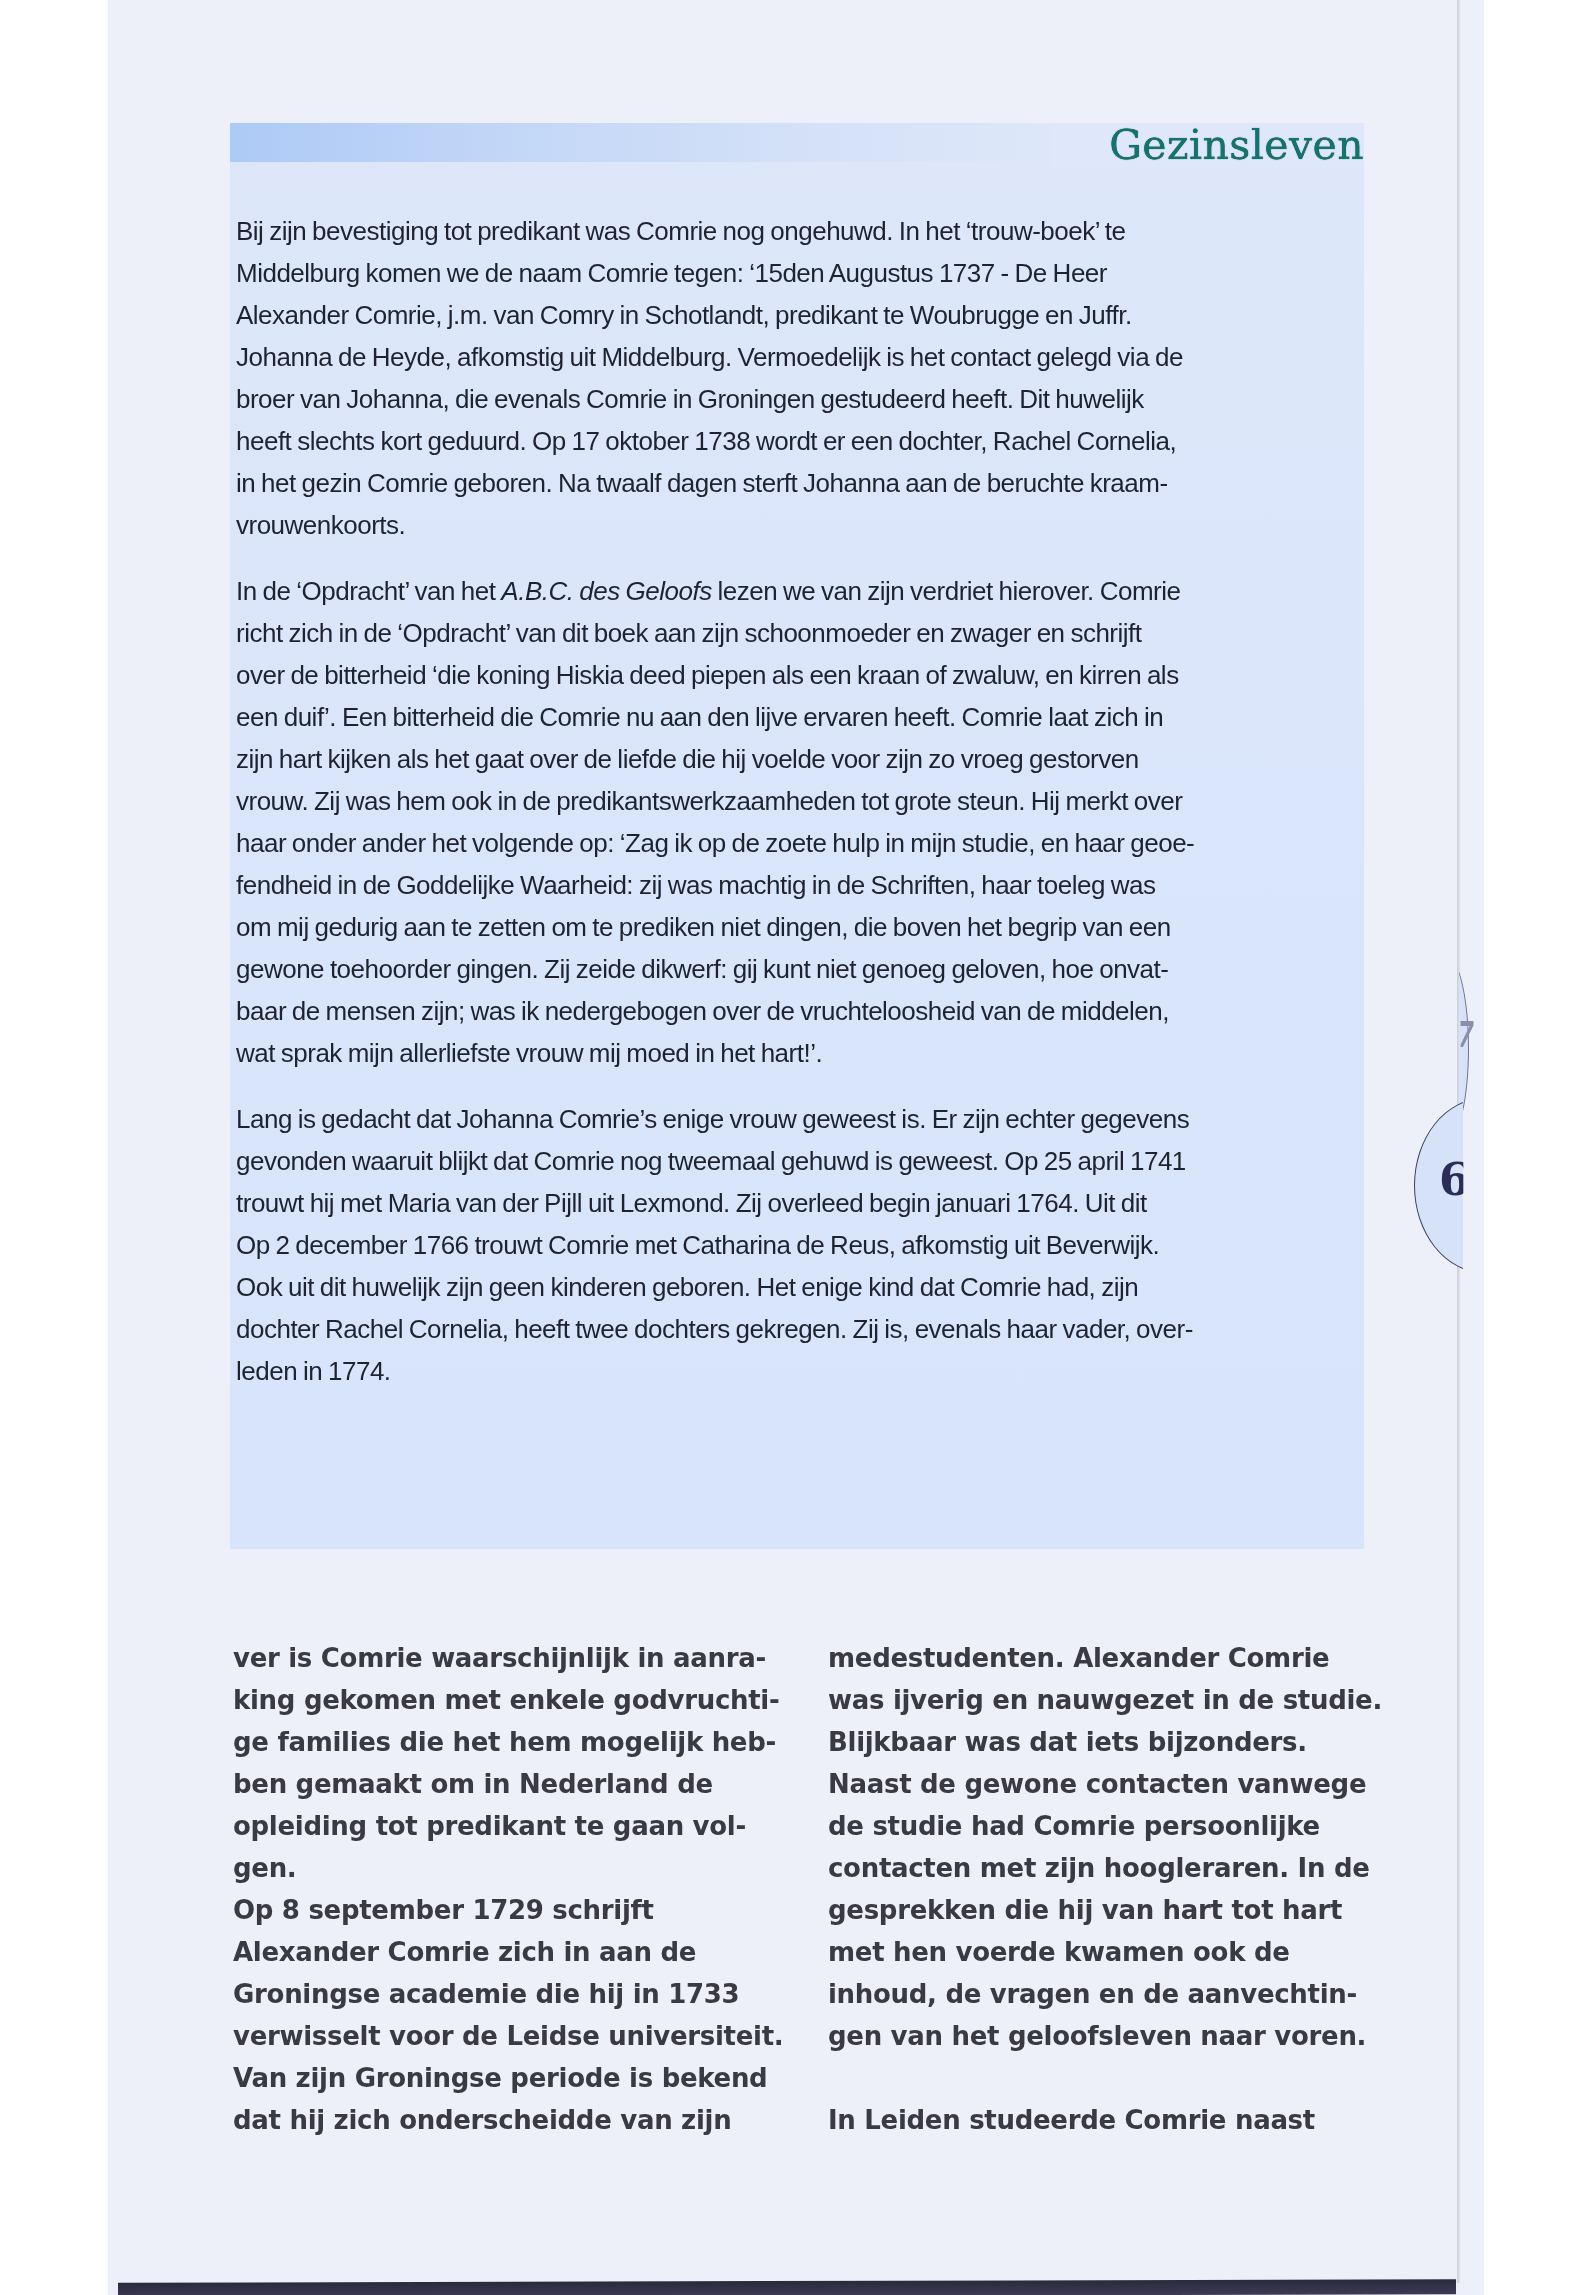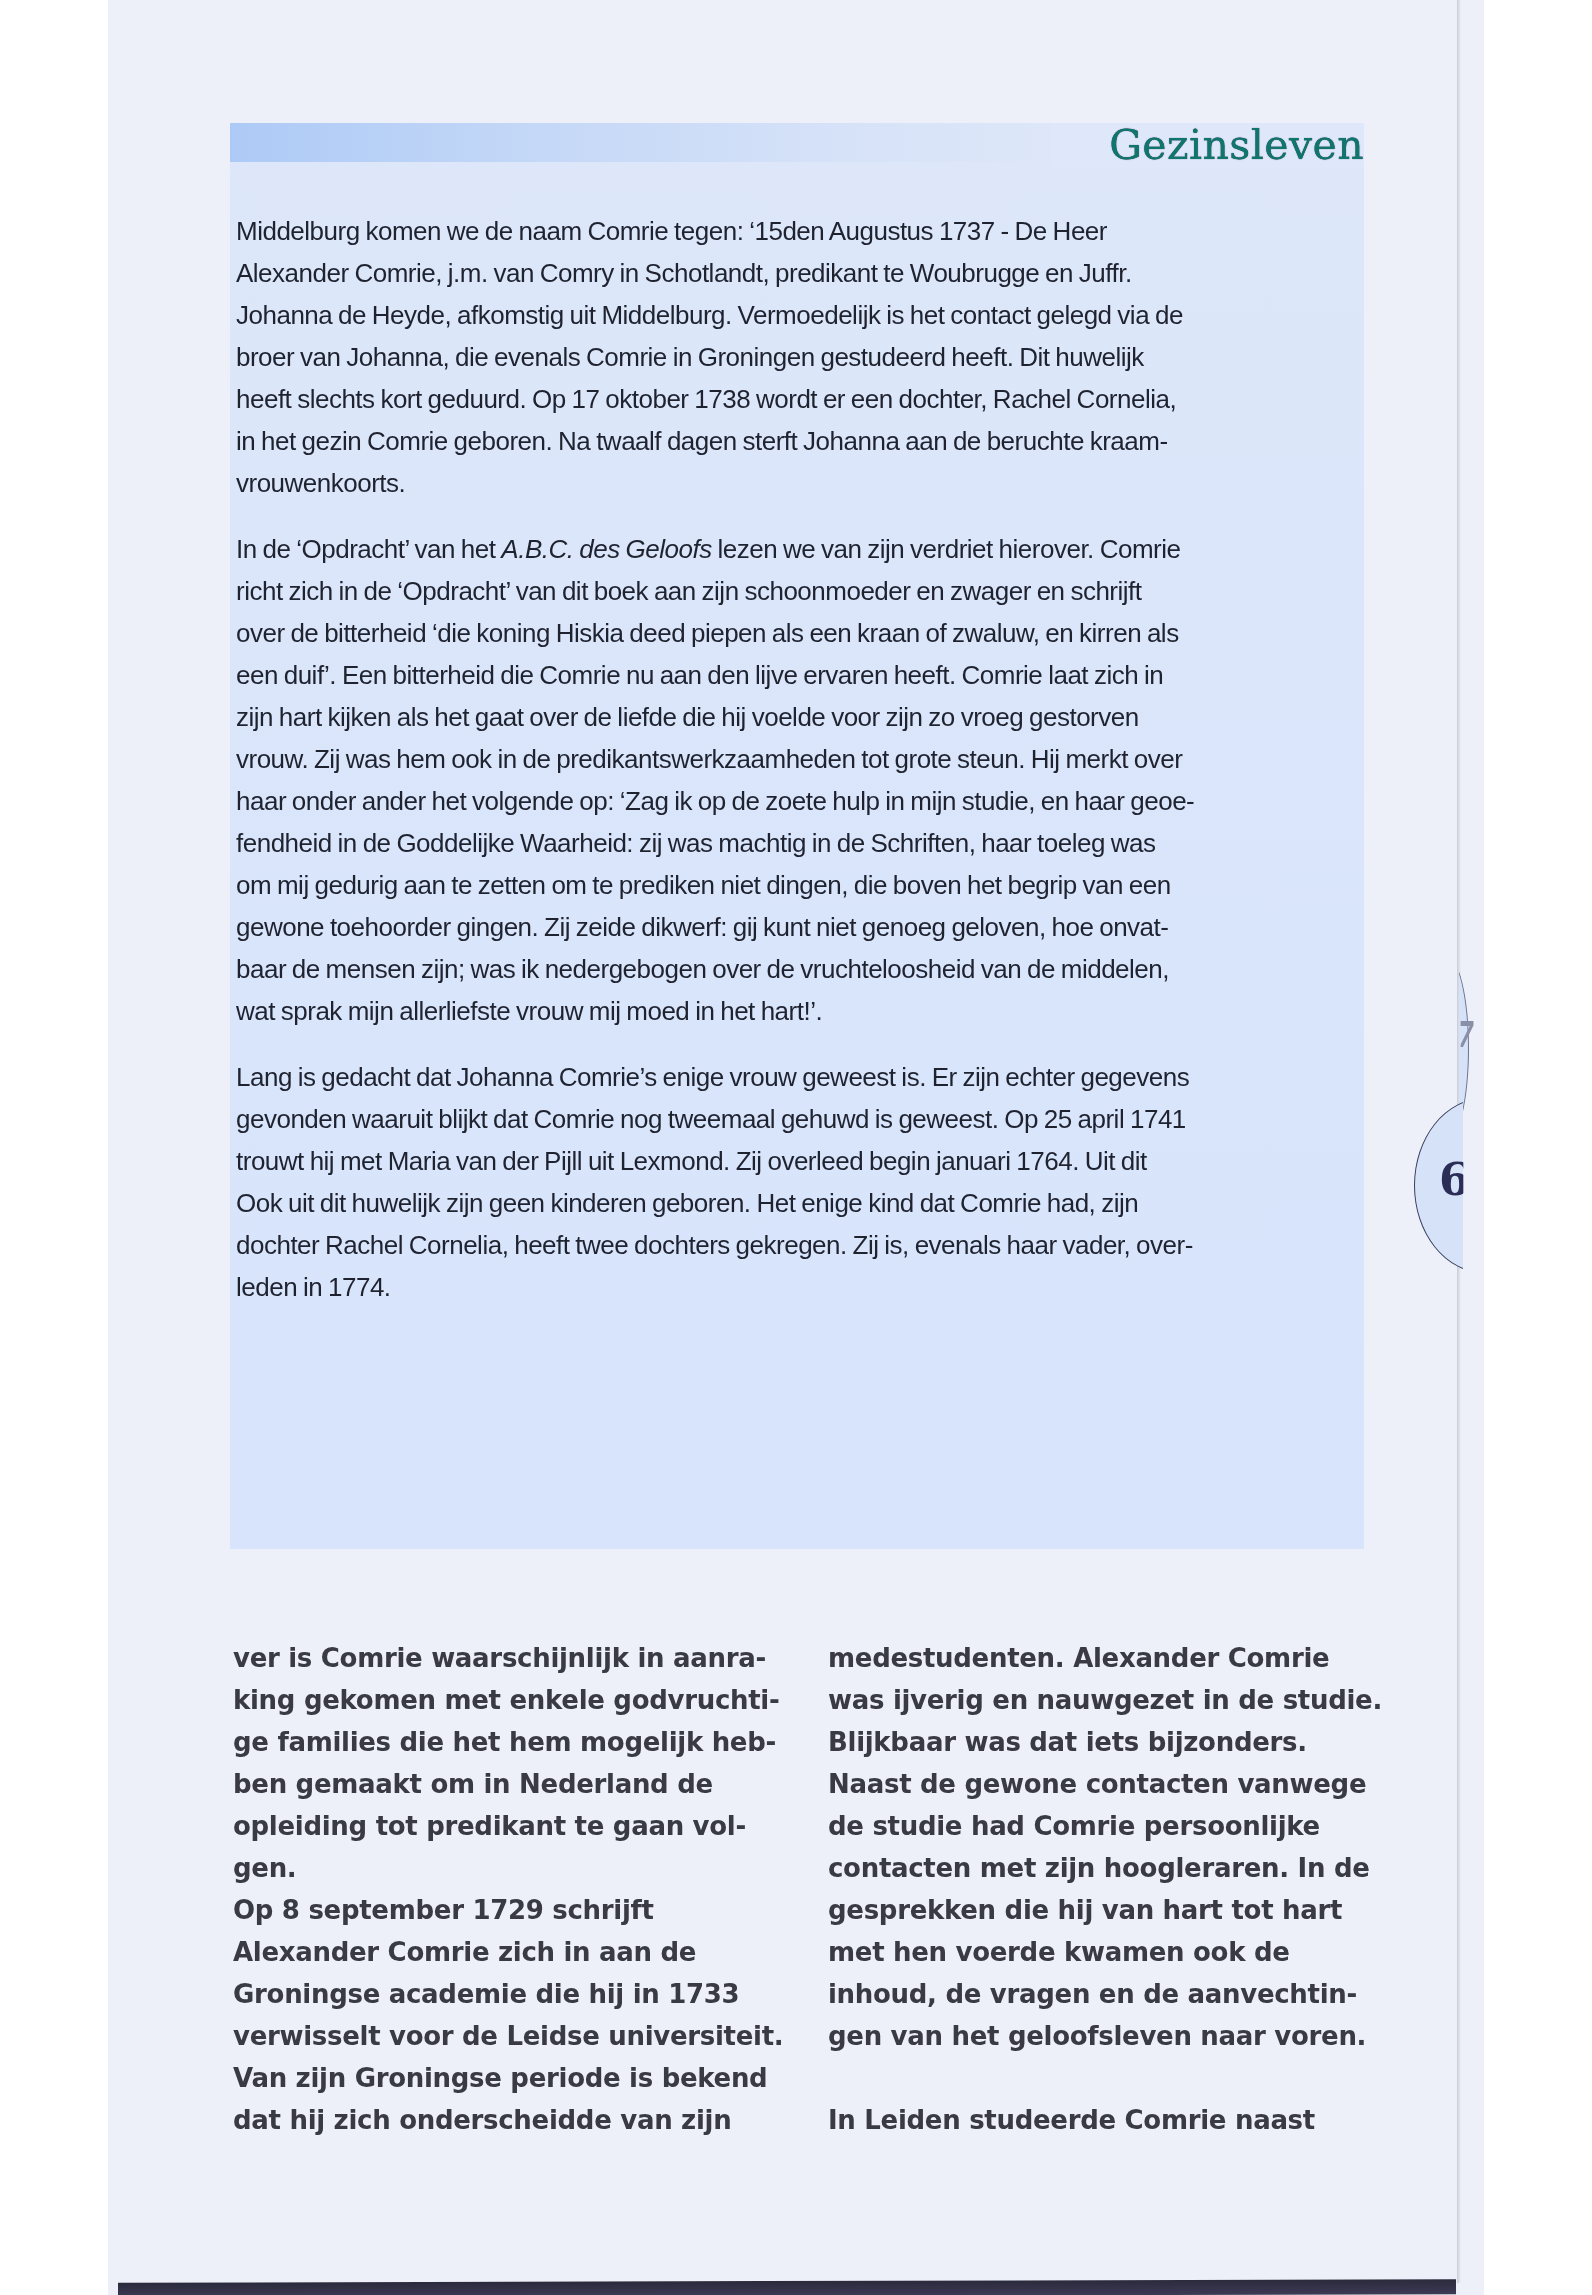--- a/index.html
+++ b/index.html
@@ -80,20 +80,21 @@
 <div class="page-edge-line"></div>
 <div class="page-bottom-strip"></div>
 
 <div class="box"></div>
 <div class="box-header-band"></div>
 <div class="box-title-bg"></div>
 <div class="box-title">Gezinsleven</div>
 
 <div class="box-body">
   <p>
+    <span class="line">Bij zijn bevestiging tot predikant was Comrie nog ongehuwd. In het ‘trouw-boek’ te</span>
     <span class="line">Middelburg komen we de naam Comrie tegen: ‘15den Augustus 1737 - De Heer</span>
     <span class="line">Alexander Comrie, j.m. van Comry in Schotlandt, predikant te Woubrugge en Juffr.</span>
     <span class="line">Johanna de Heyde, afkomstig uit Middelburg. Vermoedelijk is het contact gelegd via de</span>
     <span class="line">broer van Johanna, die evenals Comrie in Groningen gestudeerd heeft. Dit huwelijk</span>
     <span class="line">heeft slechts kort geduurd. Op 17 oktober 1738 wordt er een dochter, Rachel Cornelia,</span>
     <span class="line">in het gezin Comrie geboren. Na twaalf dagen sterft Johanna aan de beruchte kraam-</span>
     <span class="line">vrouwenkoorts.</span>
   </p>
   <p class="gap">
     <span class="line"><span>In de ‘Opdracht’ van het </span><em>A.B.C. des Geloofs</em><span> lezen we van zijn verdriet hierover. Comrie</span></span>
@@ -106,20 +107,21 @@
     <span class="line">fendheid in de Goddelijke Waarheid: zij was machtig in de Schriften, haar toeleg was</span>
     <span class="line">om mij gedurig aan te zetten om te prediken niet dingen, die boven het begrip van een</span>
     <span class="line">gewone toehoorder gingen. Zij zeide dikwerf: gij kunt niet genoeg geloven, hoe onvat-</span>
     <span class="line">baar de mensen zijn; was ik nedergebogen over de vruchteloosheid van de middelen,</span>
     <span class="line">wat sprak mijn allerliefste vrouw mij moed in het hart!’.</span>
   </p>
   <p class="gap">
     <span class="line">Lang is gedacht dat Johanna Comrie’s enige vrouw geweest is. Er zijn echter gegevens</span>
     <span class="line">gevonden waaruit blijkt dat Comrie nog tweemaal gehuwd is geweest. Op 25 april 1741</span>
     <span class="line">trouwt hij met Maria van der Pijll uit Lexmond. Zij overleed begin  januari 1764. Uit dit</span>
+    <span class="line">Op 2 december 1766 trouwt Comrie met Catharina de Reus, afkomstig uit Beverwijk.</span>
     <span class="line">Ook uit dit huwelijk zijn geen kinderen geboren. Het enige kind dat Comrie had, zijn</span>
     <span class="line">dochter Rachel Cornelia, heeft twee dochters gekregen. Zij is, evenals haar vader, over-</span>
     <span class="line">leden in 1774.</span>
   </p>
 </div>
 
 <div class="col col-left">
   <span class="line">ver is Comrie waarschijnlijk in aanra-</span>
   <span class="line">king gekomen met enkele godvruchti-</span>
   <span class="line">ge families die het hem mogelijk heb-</span>

